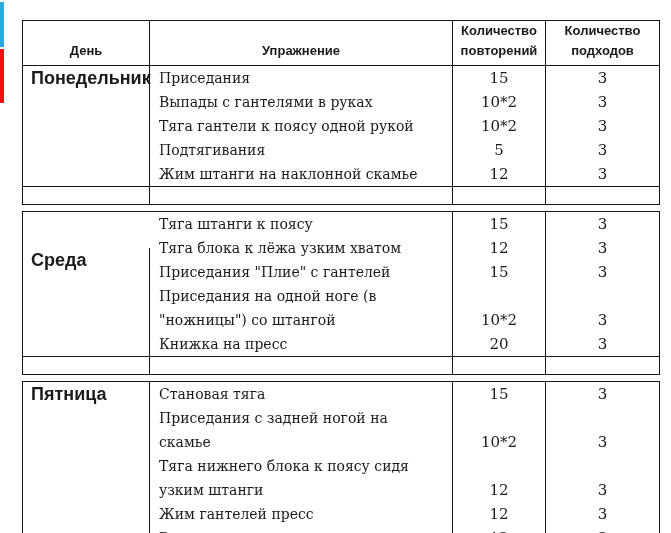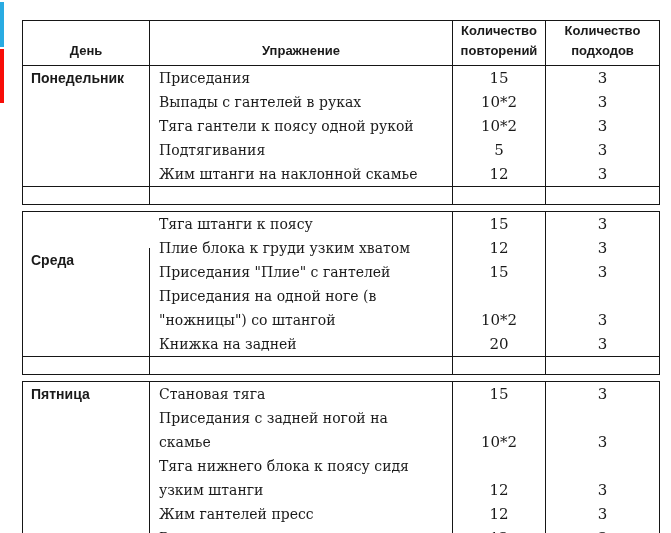--- a/index.html
+++ b/index.html
@@ -21,21 +21,21 @@
   .c1, .c2, .c3 { border-right:1.5px solid #161616; }
 
   .header-row { height:45px; border-bottom:1.5px solid #161616; }
   .hcell { display:flex; align-items:flex-end; justify-content:center;
            font-family:"Liberation Sans", sans-serif; font-weight:bold;
            font-size:13px; line-height:20px; padding-bottom:4px;
            text-align:center; white-space:pre-line; }
 
   .block { grid-auto-rows:minmax(24px,auto); }
   .day-cell { grid-column:1; font-family:"Liberation Sans", sans-serif;
-              font-weight:bold; font-size:14px; line-height:24px;
+              font-weight:bold; font-size:18px; line-height:24px;
               padding:0 8px; }
   .ex-cell  { font-size:14px; line-height:24px; padding:0 9px;
               white-space:pre-line; }
   .num-cell { display:flex; align-items:flex-end; justify-content:center;
               font-size:15px; line-height:24px; text-align:left; }
 
   .spacer-row { height:18px; border-top:1.5px solid #161616; }
   .spacer-row .cell { height:100%; }
 </style>
 </head>
@@ -53,21 +53,21 @@
       <div class="cell c3 hcell">Количество
 повторений</div>
       <div class="cell c4 hcell">Количество
 подходов</div>
     </div>
     <div class="grid block">
         <div class="cell c1 day-cell" style="grid-row: 1 / span 5;">Понедельник</div>
         <div class="cell c2 ex-cell">Приседания</div>
         <div class="cell c3 num-cell">15</div>
         <div class="cell c4 num-cell">3</div>
-        <div class="cell c2 ex-cell">Выпады с гантелей в руках</div>
+        <div class="cell c2 ex-cell">Выпады с гантелями в руках</div>
         <div class="cell c3 num-cell">10*2</div>
         <div class="cell c4 num-cell">3</div>
         <div class="cell c2 ex-cell">Тяга гантели к поясу одной рукой</div>
         <div class="cell c3 num-cell">10*2</div>
         <div class="cell c4 num-cell">3</div>
         <div class="cell c2 ex-cell">Подтягивания</div>
         <div class="cell c3 num-cell">5</div>
         <div class="cell c4 num-cell">3</div>
         <div class="cell c2 ex-cell">Жим штанги на наклонной скамье</div>
         <div class="cell c3 num-cell">12</div>
@@ -80,31 +80,31 @@
       <div class="cell c4"></div>
     </div>
   </section>
 
   <section class="segment">
     <div class="grid block">
         <div class="cell c1 day-cell" style="grid-row: 1 / span 5; margin-top: 36px;">Среда</div>
         <div class="cell c2 ex-cell">Тяга штанги к поясу</div>
         <div class="cell c3 num-cell">15</div>
         <div class="cell c4 num-cell">3</div>
-        <div class="cell c2 ex-cell">Плие блока к груди узким хватом</div>
+        <div class="cell c2 ex-cell">Тяга блока к лёжа узким хватом</div>
         <div class="cell c3 num-cell">12</div>
         <div class="cell c4 num-cell">3</div>
         <div class="cell c2 ex-cell">Приседания "Плие" с гантелей</div>
         <div class="cell c3 num-cell">15</div>
         <div class="cell c4 num-cell">3</div>
         <div class="cell c2 ex-cell">Приседания на одной ноге (в
 "ножницы") со штангой</div>
         <div class="cell c3 num-cell">10*2</div>
         <div class="cell c4 num-cell">3</div>
-        <div class="cell c2 ex-cell">Книжка на задней</div>
+        <div class="cell c2 ex-cell">Книжка на пресс</div>
         <div class="cell c3 num-cell">20</div>
         <div class="cell c4 num-cell">3</div>
       </div>
     <div class="grid spacer-row">
       <div class="cell c1"></div>
       <div class="cell c2"></div>
       <div class="cell c3"></div>
       <div class="cell c4"></div>
     </div>
   </section>

